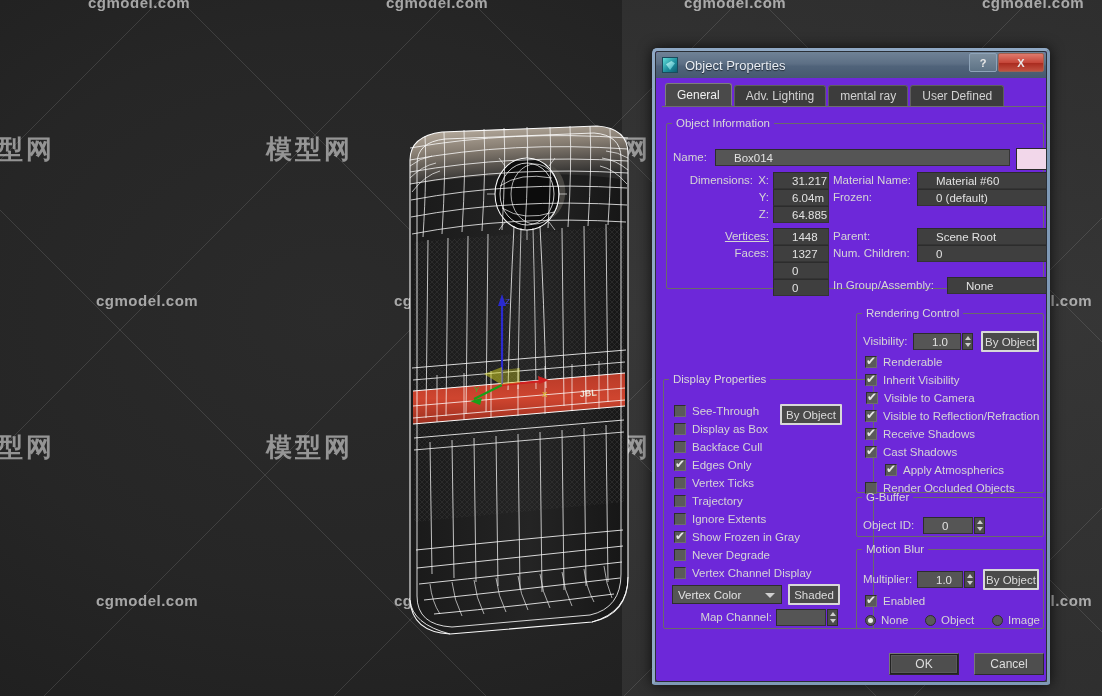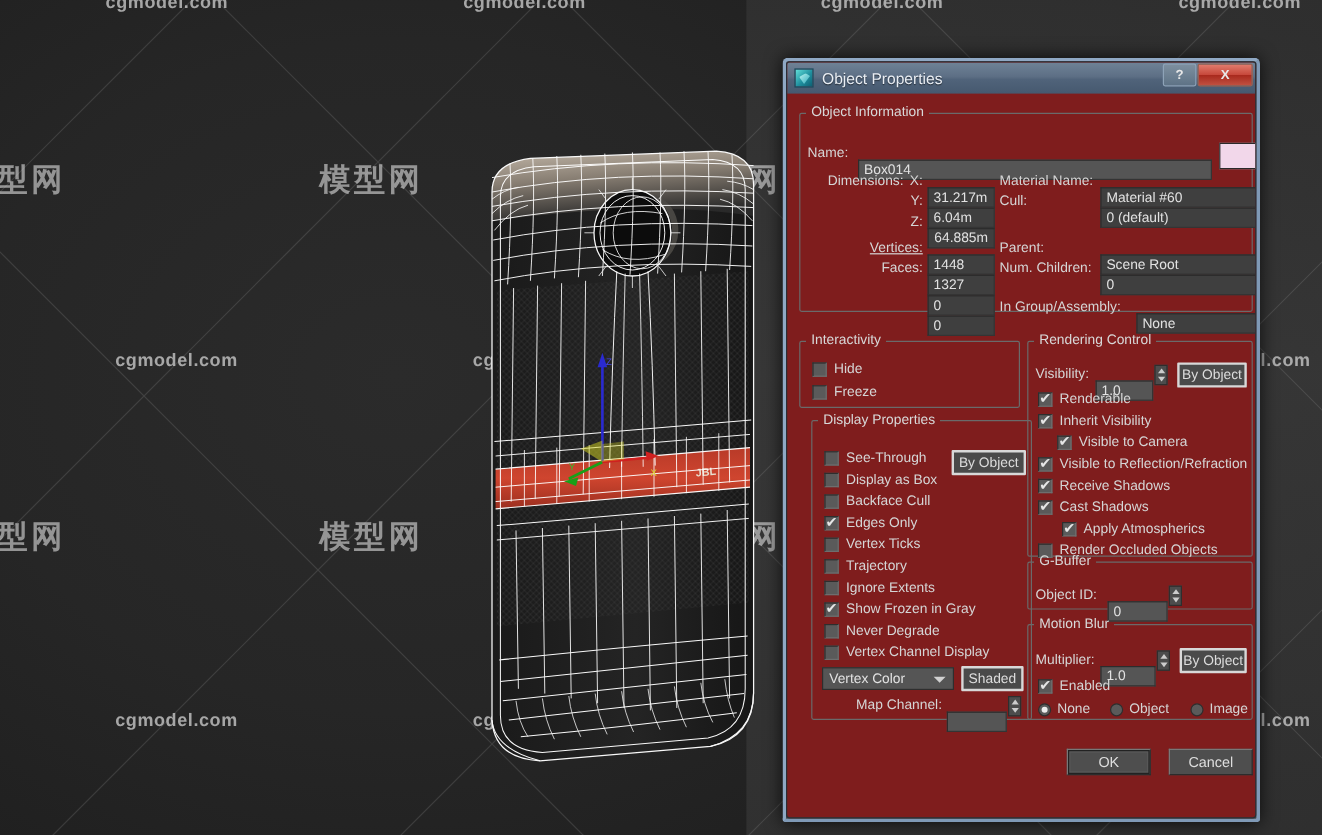--- a/index.html
+++ b/index.html
@@ -58,21 +58,21 @@
     border: 3px solid;
     border-color: #8fa8c4 #7f99b6 #7f99b6 #8fa8c4;
     border-radius: 5px 5px 3px 3px;
     background: #4a4a4a;
     box-shadow: 0 0 14px rgba(0,0,0,.75);
   }
   #dlg-inner {
     position: absolute; inset: 0;
     border: 1px solid #2a2f36;
     border-radius: 3px;
-    background: #7f1d1d;
+    background: #6d28d9;
     overflow: hidden;
   }
 
   
   #titlebar {
     position: relative; height: 26px;
     background: linear-gradient(180deg, #6f8296 0%, #5d6f85 45%, #50637a 55%, #46596f 100%);
     display: flex; align-items: center;
     padding-left: 6px;
   }
@@ -141,23 +141,23 @@
 
   .lbl { font-size: 11.5px; color: #d5d5d5; position: absolute; white-space: nowrap; }
   .lbl.r { text-align: right; }
 
   .fld {
     position: absolute;
     background: #555;
     border: 1px solid #343434;
     border-top-color: #2c2c2c; border-left-color: #2c2c2c;
     color: #e2e2e2; font-size: 11.5px;
-    padding: 1px 4px;
+    padding: 1px 18px;
     height: 17px; line-height: 14px;
-    overflow: hidden; white-space: nowrap; margin-top: 13px;
+    overflow: hidden; white-space: nowrap;
   }
   .fld.dark { background: #3f3f3f; }
 
   
   .cb { position: absolute; display: flex; align-items: center; }
   .cb .box {
     width: 12px; height: 12px;
     background: #5a5a5a;
     border: 1px solid #2e2e2e;
     border-right-color: #6e6e6e; border-bottom-color: #6e6e6e;
@@ -445,20 +445,26 @@
 
       <div id="titlebar">
         <div id="tb-icon"></div>
         <div id="tb-title">Object Properties</div>
         <div id="tb-btns">
           <div class="tb-btn" id="tb-help">?</div>
           <div class="tb-btn" id="tb-close">X</div>
         </div>
       </div>
 
+      <div id="tabs">
+        <div class="tab active">General</div>
+        <div class="tab">Adv. Lighting</div>
+        <div class="tab">mental ray</div>
+        <div class="tab">User Defined</div>
+      </div>
 
       <div id="dlg-body">
 
         <fieldset class="grp" style="left:10px; top:10px; width:378px; height:172px;">
           <legend>Object Information</legend>
 
           <div class="lbl" style="left:6px; top:22px;">Name:</div>
           <div class="fld" style="left:48px; top:20px; width:295px;">Box014</div>
           <div id="colorswatch" style="left:349px; top:19px; width:37px; height:22px;"></div>
 
@@ -472,45 +478,34 @@
 
           <div class="lbl r" style="left:0px; top:101px; width:102px;text-decoration:underline;">Vertices:</div>
           <div class="fld dark" style="left:106px; top:99px; width:56px;">1448</div>
           <div class="lbl r" style="left:0px; top:118px; width:102px;">Faces:</div>
           <div class="fld dark" style="left:106px; top:116px; width:56px;">1327</div>
           <div class="fld dark" style="left:106px; top:133px; width:56px;">0</div>
           <div class="fld dark" style="left:106px; top:150px; width:56px;">0</div>
 
           <div class="lbl" style="left:166px; top:45px;">Material Name:</div>
           <div class="fld dark" style="left:250px; top:43px; width:136px;">Material #60</div>
-          <div class="lbl" style="left:166px; top:62px;">Cull:</div>
+          <div class="lbl" style="left:166px; top:62px;">Frozen:</div>
           <div class="fld dark" style="left:250px; top:60px; width:136px;">0 (default)</div>
 
           <div class="lbl" style="left:166px; top:101px;">Parent:</div>
           <div class="fld dark" style="left:250px; top:99px; width:136px;">Scene Root</div>
           <div class="lbl" style="left:166px; top:118px;">Num. Children:</div>
           <div class="fld dark" style="left:250px; top:116px; width:136px;">0</div>
 
           <div class="lbl" style="left:166px; top:150px;">In Group/Assembly:</div>
           <div class="fld dark" style="left:280px; top:148px; width:106px;">None</div>
         </fieldset>
 
-        <fieldset class="grp" style="left:10px; top:200px; width:184px; height:62px;">
-          <legend>Interactivity</legend>
-          <div class="cb" style="left:10px; top:12px;">
-            <div class="box"></div>
-            <div class="t">Hide</div>
-          </div>
-          <div class="cb" style="left:10px; top:31px;">
-            <div class="box"></div>
-            <div class="t">Freeze</div>
-          </div>
-        </fieldset>
-
-        <fieldset class="grp" style="left:20px; top:266px; width:184px; height:256px;">
+
+        <fieldset class="grp" style="left:7px; top:266px; width:211px; height:256px;">
           <legend>Display Properties</legend>
 
           <div class="btn hi" style="left:116px; top:19px; width:62px; height:21px;">By Object</div>
 
           <div class="cb" style="left:10px; top:20px;">
               <div class="box"></div>
               <div class="t">See-Through</div>
             </div>
           <div class="cb" style="left:10px; top:38px;">
               <div class="box"></div>
@@ -575,21 +570,21 @@
           <div class="btn hi" style="left:124px; top:12px; width:58px; height:21px;">By Object</div>
 
           <div class="cb on" style="left:8px; top:37px;">
               <div class="box"></div>
               <div class="t">Renderable</div>
             </div>
           <div class="cb on" style="left:8px; top:55px;">
               <div class="box"></div>
               <div class="t">Inherit Visibility</div>
             </div>
-          <div class="cb on" style="left:24px; top:73px;">
+          <div class="cb on" style="left:9px; top:73px;">
               <div class="box"></div>
               <div class="t">Visible to Camera</div>
             </div>
           <div class="cb on" style="left:8px; top:91px;">
               <div class="box"></div>
               <div class="t">Visible to Reflection/Refraction</div>
             </div>
           <div class="cb on" style="left:8px; top:109px;">
               <div class="box"></div>
               <div class="t">Receive Shadows</div>

